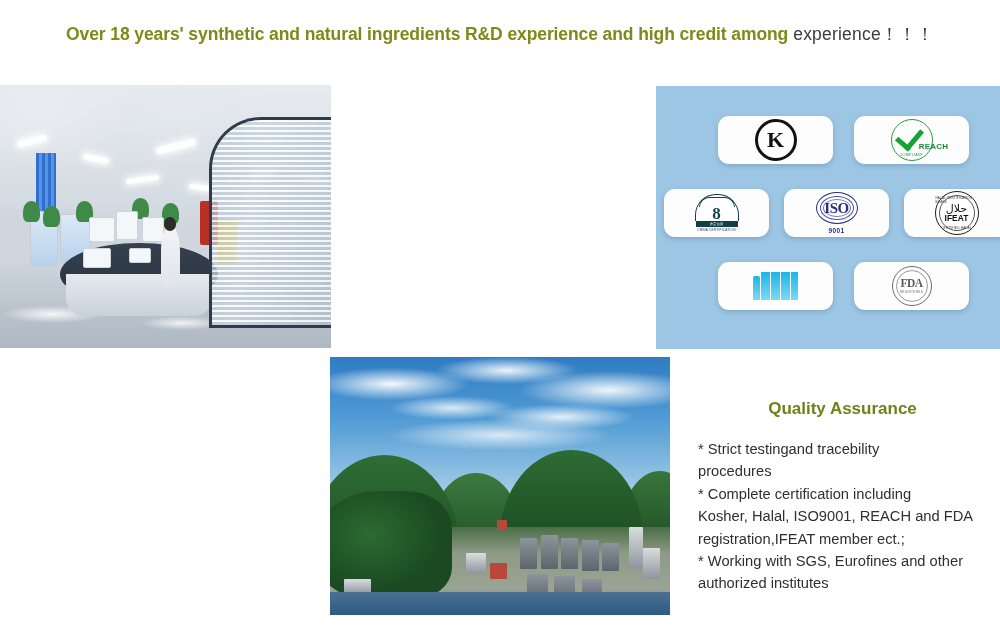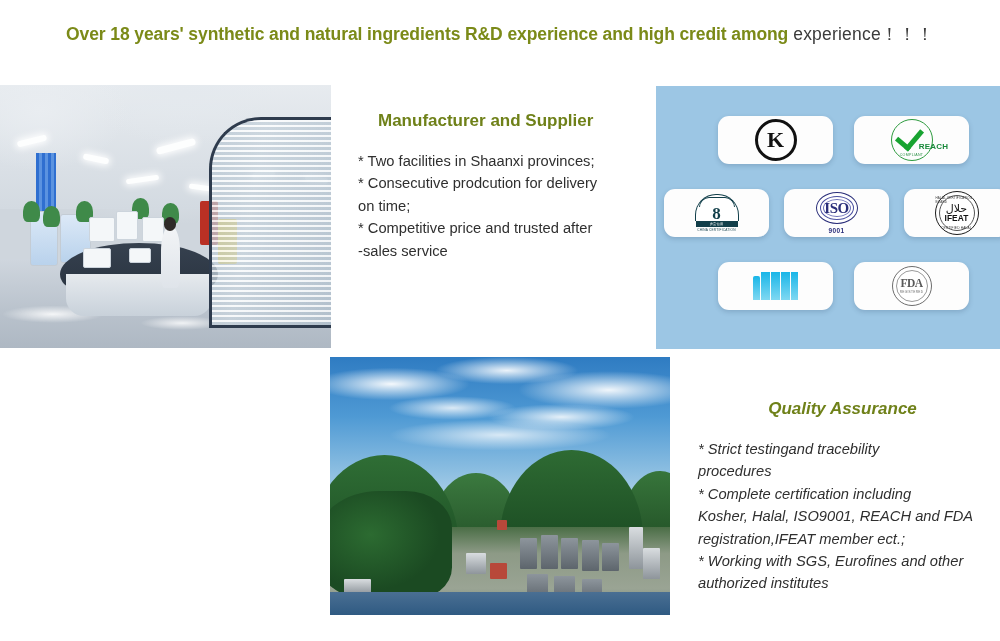--- a/index.html
+++ b/index.html
@@ -178,22 +178,22 @@
   .bldg.red{background:#b8483a;}
   .ld-water{position:absolute;bottom:0;left:0;width:100%;height:9%;
     background:linear-gradient(#4a6f93,#2f5a82);}
 
   
   #tech-block{position:absolute;left:10px;top:400px;width:312px;}
   #tech-block .sec-title{text-align:center;}
   #tech-block .sec-body{margin-top:18px;padding-left:18px;}
 
   #qa-block{position:absolute;left:690px;top:398px;width:305px;}
-  #qa-block .sec-title{text-align:center;font-style:italic;}
-  #qa-block .sec-body{margin-top:18px;padding-left:8px;font-style:italic;}
+  #qa-block .sec-title{text-align:center;}
+  #qa-block .sec-body{margin-top:18px;padding-left:8px;}
 </style>
 </head>
 <body>
 
 <div class="stage">
 
   <div class="headline">
     <span class="hl-green">Over 18 years' synthetic and natural ingredients R&amp;D experience and high credit among</span><span class="hl-dark"> experience！！！</span>
   </div>
 
@@ -230,26 +230,20 @@
     <div class="lab-red"></div>
     <div class="lab-yellow"></div>
     <div class="lab-person"></div>
 
     <div class="lab-glass">
       <div class="lab-blind"></div>
     </div>
   </div>
 
   <div id="mfg-block">
-    <div class="sec-title">Manufacturer and Supplier</div>
-    <div class="sec-body">* Two facilities in Shaanxi provinces;
-* Consecutive prodcution for delivery
-on time;
-* Competitive price and trusted after
--sales service</div>
   </div>
 
   <div id="cert-panel">
     <div class="cert-grid">
 
       <div class="cert-card cert-r1" style="left:62px;">
         <div class="b-kosher">
           <span>K</span>
         </div>
       </div>

